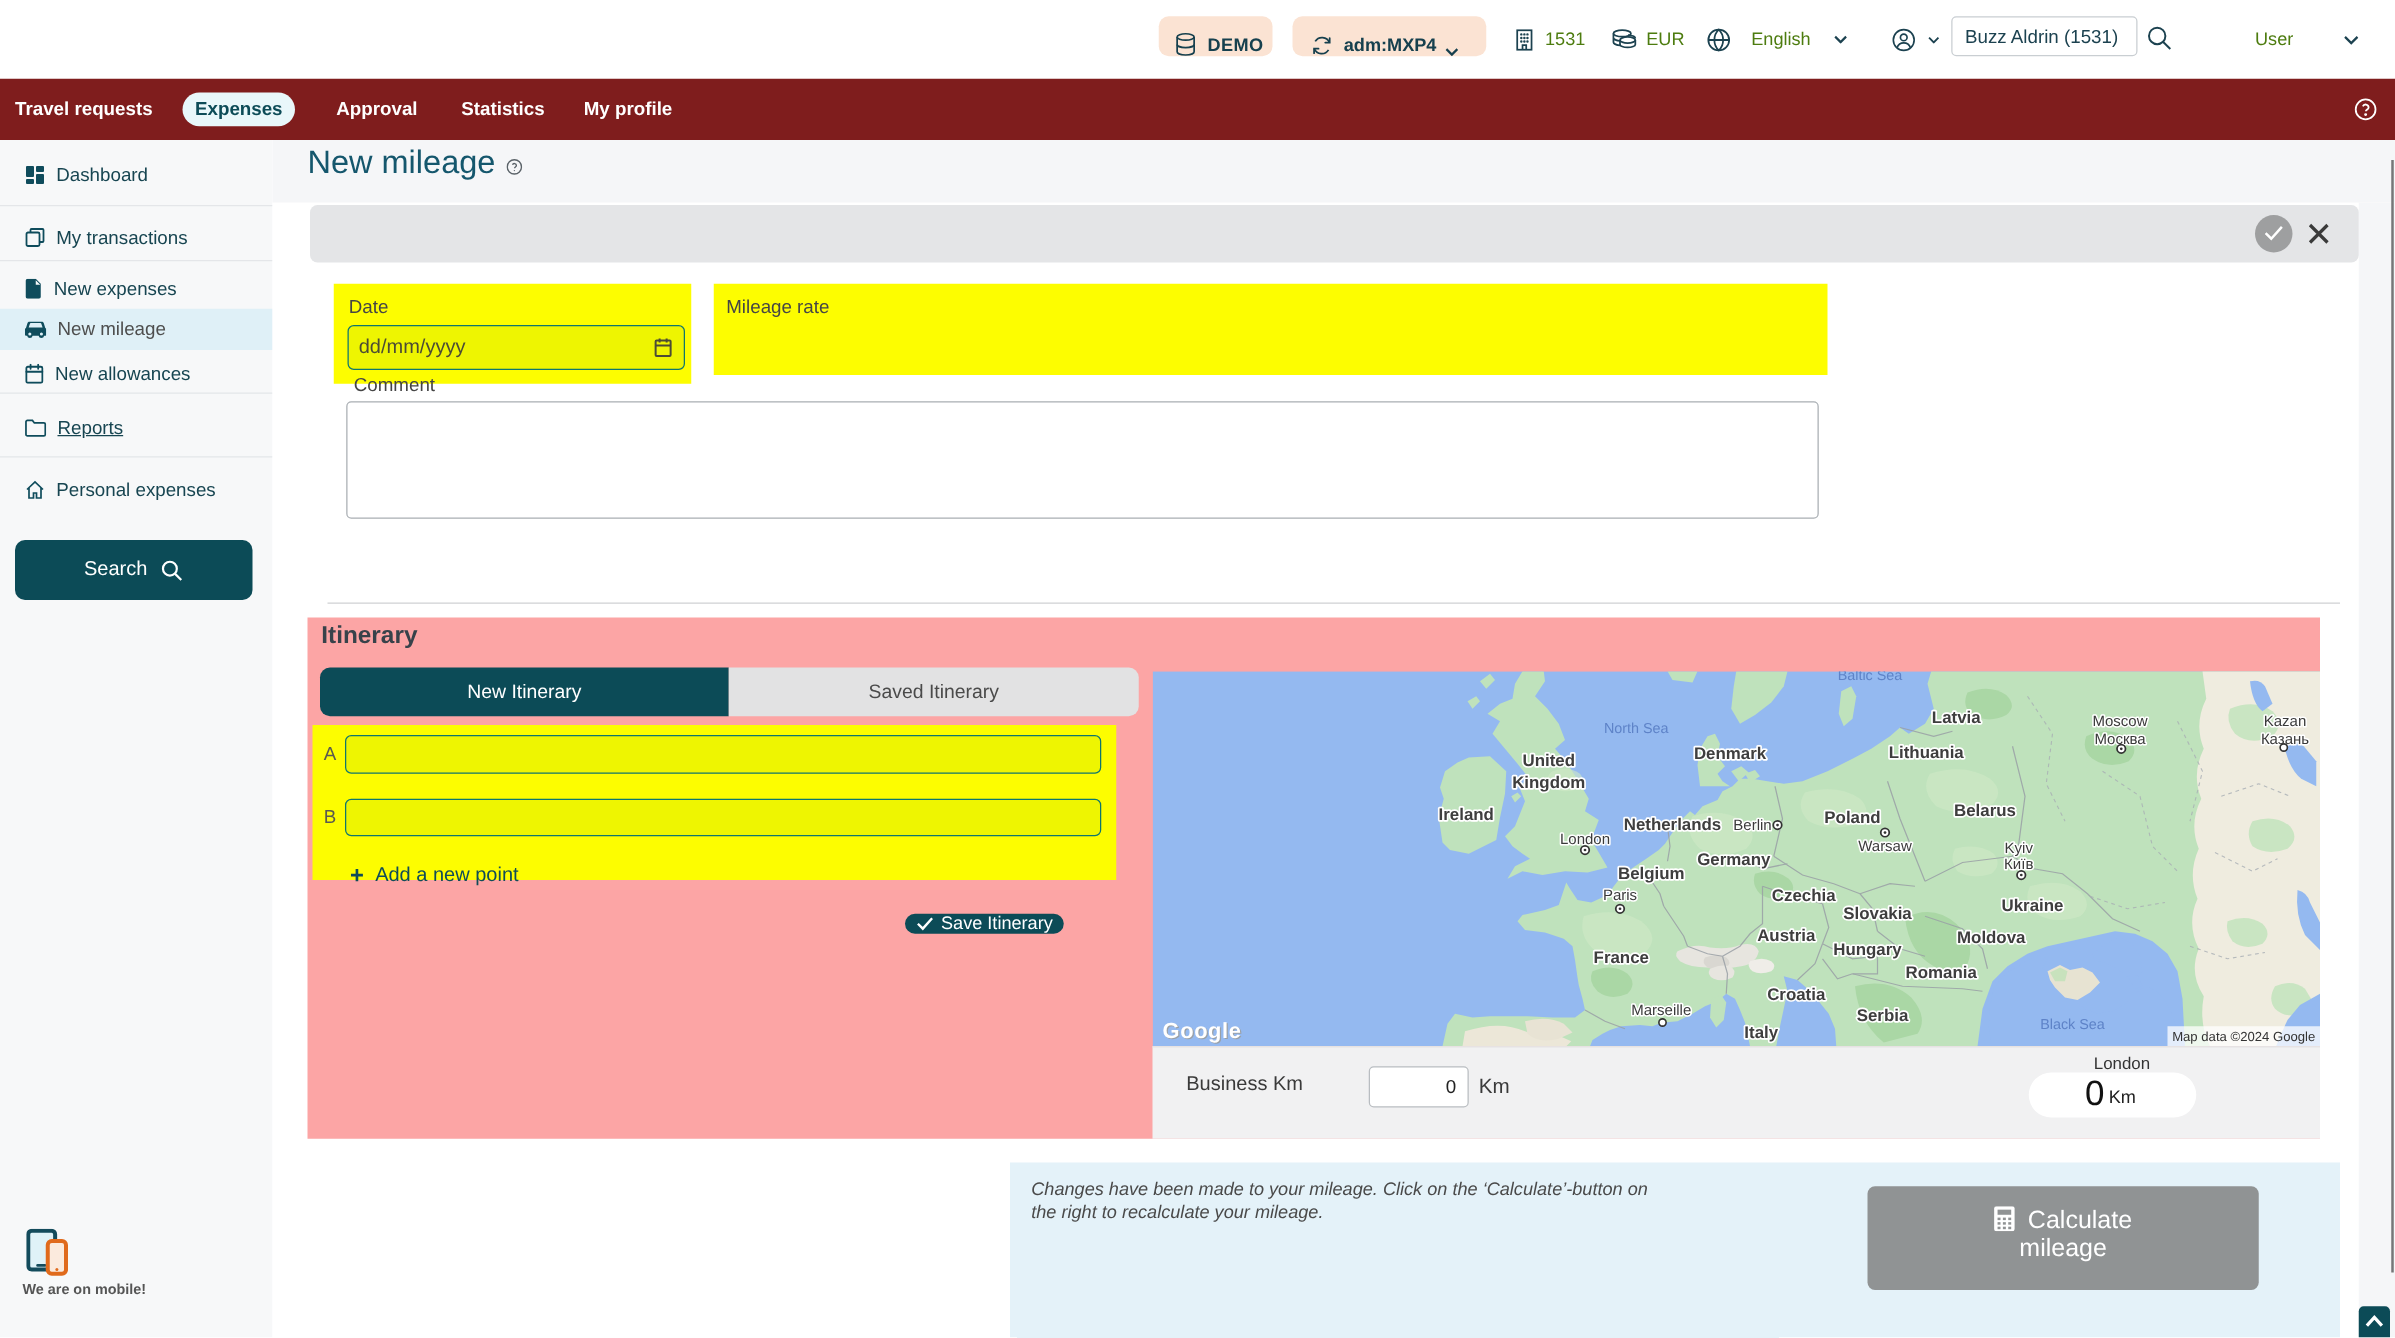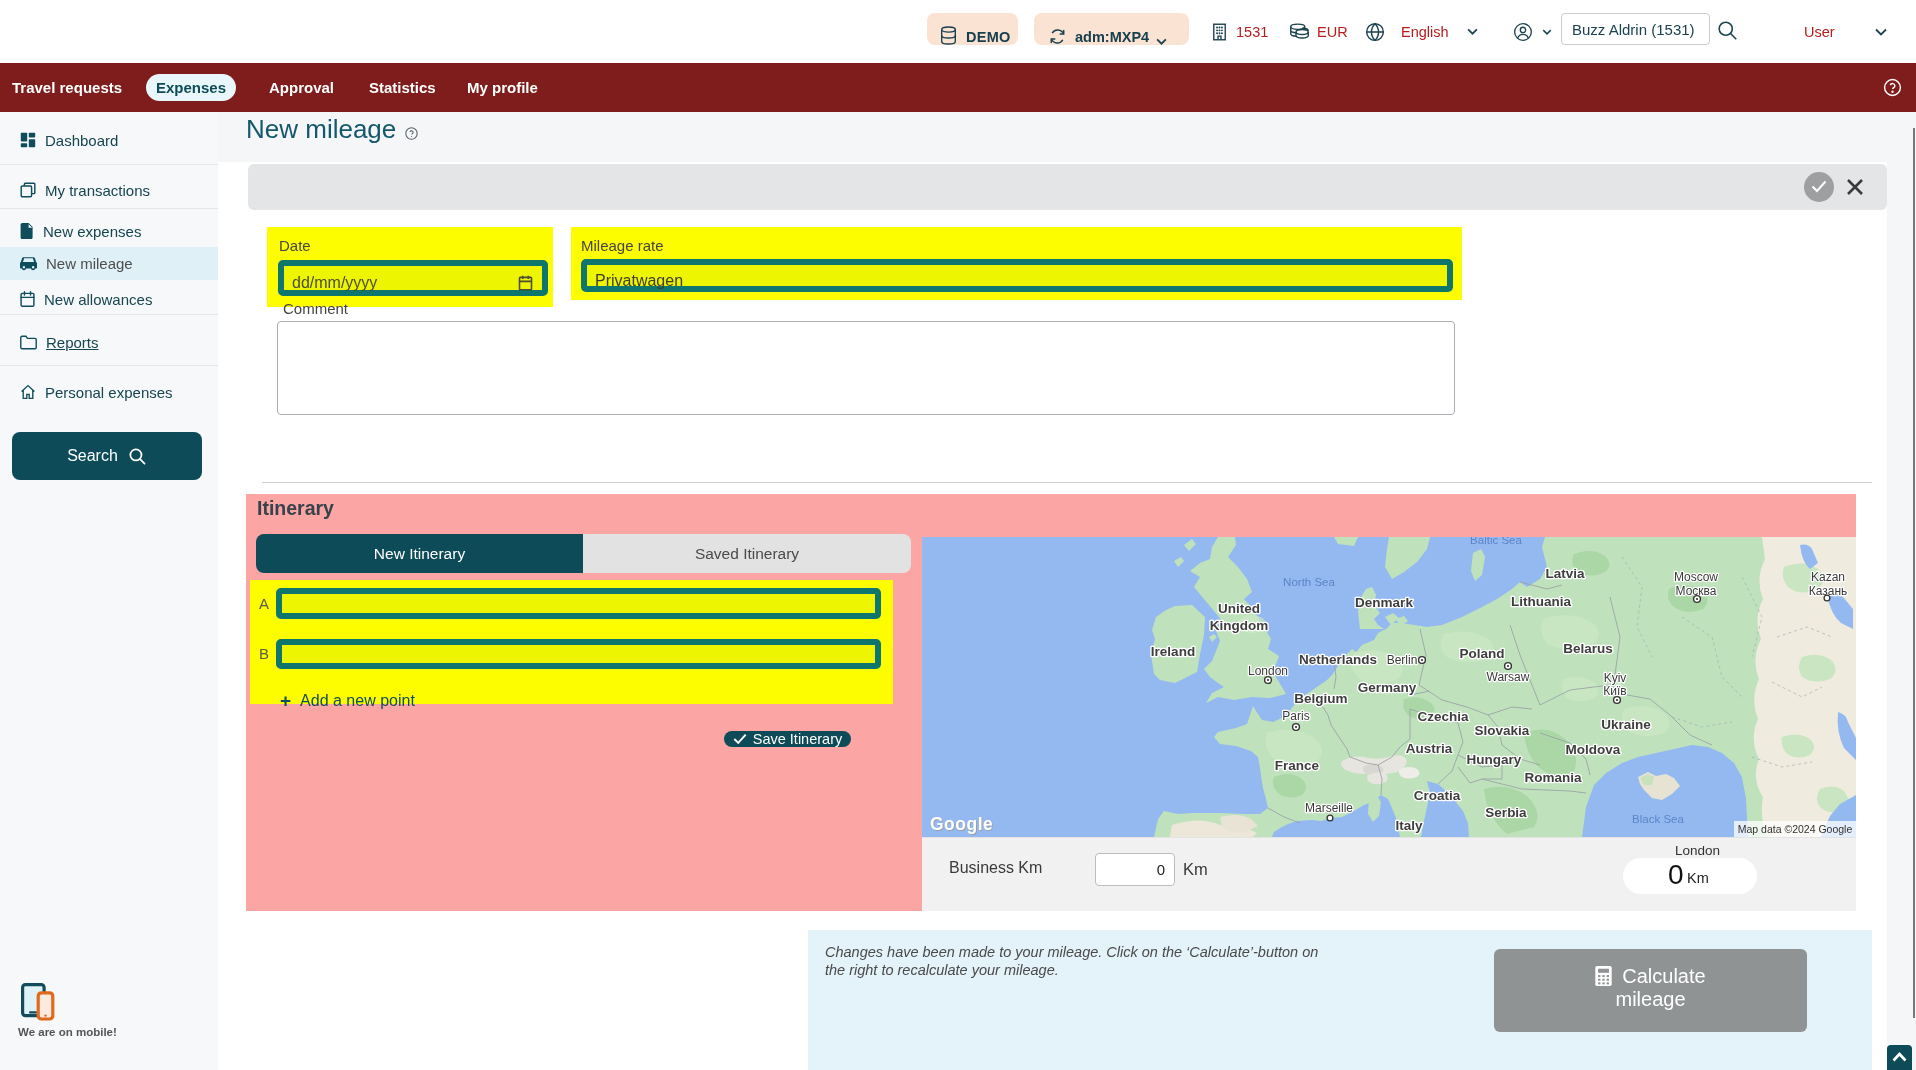--- a/index.html
+++ b/index.html
@@ -4,21 +4,21 @@
 <style>
 * { margin:0; padding:0; box-sizing:border-box; }
 html,body { width:1916px; height:1070px; overflow:hidden; }
 body { font-family:"Liberation Sans", sans-serif; background:#fff; position:relative; }
 #app { position:absolute; left:0; top:0; width:1916px; height:1070px; background:#fff; }
 .abs { position:absolute; }
 
 
 #hdr { position:absolute; left:0; top:0; width:1916px; height:63px; background:#fff; color:#1c4250; font-size:14.5px; }
 .pill { position:absolute; background:#fbe3d3; border-radius:8px; height:32px; top:13px; display:flex; align-items:flex-end; color:#16404e; font-weight:600; font-size:14.5px; }
-.hitem { position:absolute; top:0; height:63px; display:flex; align-items:center; color:#b91c1c; }
+.hitem { position:absolute; top:0; height:63px; display:flex; align-items:center; color:#4d7c0f; }
 
 
 #nav { position:absolute; left:0; top:63px; width:1916px; height:49px; background:#7f1d1d; color:#fff; font-size:15px; font-weight:700; }
 .navitem { position:absolute; top:0; height:49px; display:flex; align-items:center; }
 #nav .sel { background:#e9f7fa; color:#0c4b57; border-radius:14px; height:27px; top:11px; padding:0 10px; }
 
 
 #side { position:absolute; left:0; top:112px; width:218px; height:958px; background:#f7f8f9; }
 .sitem { position:absolute; left:0; width:218px; height:34px; display:flex; align-items:center; color:#174551; font-size:15px; }
 .sitem svg { margin-left:20px; margin-right:9px; flex:none; }
@@ -30,21 +30,21 @@
 #main { position:absolute; left:218px; top:112px; width:1698px; height:958px; background:#fff; }
 #hband { position:absolute; left:0; top:0; width:1698px; height:50px; background:#f5f6f8; }
 #rightstrip { position:absolute; left:1669px; top:50px; width:29px; height:908px; background:#f5f6f8; }
 #h1 { position:absolute; left:28px; top:2px; font-size:26px; color:#15576d; }
 #toolbar { position:absolute; left:30px; top:52px; width:1639px; height:46px; background:#e4e5e7; border-radius:6px; }
 
 
 .ylabel { font-size:15px; color:#454545; }
 #dateblock { position:absolute; left:49px; top:115px; width:286px; height:80px; background:#fdfd00; }
 #rateblock { position:absolute; left:353px; top:115px; width:891px; height:73px; background:#fdfd00; }
-.yinput { position:absolute; background:#eef501; border:6px solid #0f766e; border-radius:5px;text-align:center; }
+.yinput { position:absolute; background:#eef501; border:1px solid #0f766e; border-radius:5px;text-align:center; }
 #commentlbl { position:absolute; left:65px; top:188px; font-size:15px; color:#454545; }
 #commentbox { position:absolute; left:59px; top:209px; width:1178px; height:94px; background:#fff; border:1px solid #a9aeb3; border-radius:4px; }
 
 #itdivider { position:absolute; left:44px; top:370px; width:1610px; height:1px; background:#cfd1d3; }
 #itpanel { position:absolute; left:28px; top:382px; width:1610px; height:417px; background:#fca5a5; }
 
 
 #tabs { position:absolute; left:10px; top:40px; width:655px; height:39px; }
 #tabA { position:absolute; left:0; top:0; width:327px; height:39px; background:#0c4b57; border-radius:8px 0 0 8px; color:#fff; font-size:15.5px; display:flex; align-items:center; justify-content:center; }
 #tabB { position:absolute; left:327px; top:0; width:328px; height:39px; background:#e2e2e3; border-radius:0 8px 8px 0; color:#4a4a4a; font-size:15.5px; display:flex; align-items:center; justify-content:center; }
@@ -241,23 +241,20 @@
       <div class="yinput" style="left:11px; top:33px; width:270px; height:36px;">
         <span style="position:absolute; left:8px; top:8px; font-size:16px; color:#4c4c35;">dd/mm/yyyy</span>
         <svg style="position:absolute; right:9px; top:9px;" width="15" height="16" viewBox="0 0 18 20" fill="none" stroke="#4c4c35" stroke-width="2">
             <rect x="1.5" y="3" width="15" height="15.5" rx="1"></rect>
             <path d="M1.5 8h15M5.5 1v4M12.5 1v4"></path>
           </svg>
       </div>
     </div>
     <div id="rateblock">
       <div class="ylabel" style="position:absolute; left:10px; top:10px;">Mileage rate</div>
-      <div class="yinput" style="left:10px; top:32px; width:872px; height:33px;">
-        <span style="position:absolute; left:8px; top:7px; font-size:16px; color:#3e3e30;">Privatwagen</span>
-      </div>
     </div>
     <div id="commentlbl">Comment</div>
     <div id="commentbox"></div>
     <div id="itdivider"></div>
     <div id="itpanel">
       <div style="position:absolute; left:11px; top:3px; font-size:19.5px; font-weight:700; color:#37424a;">Itinerary</div>
       <div id="tabs">
         <div id="tabA">New Itinerary</div>
         <div id="tabB">Saved Itinerary</div>
       </div>

